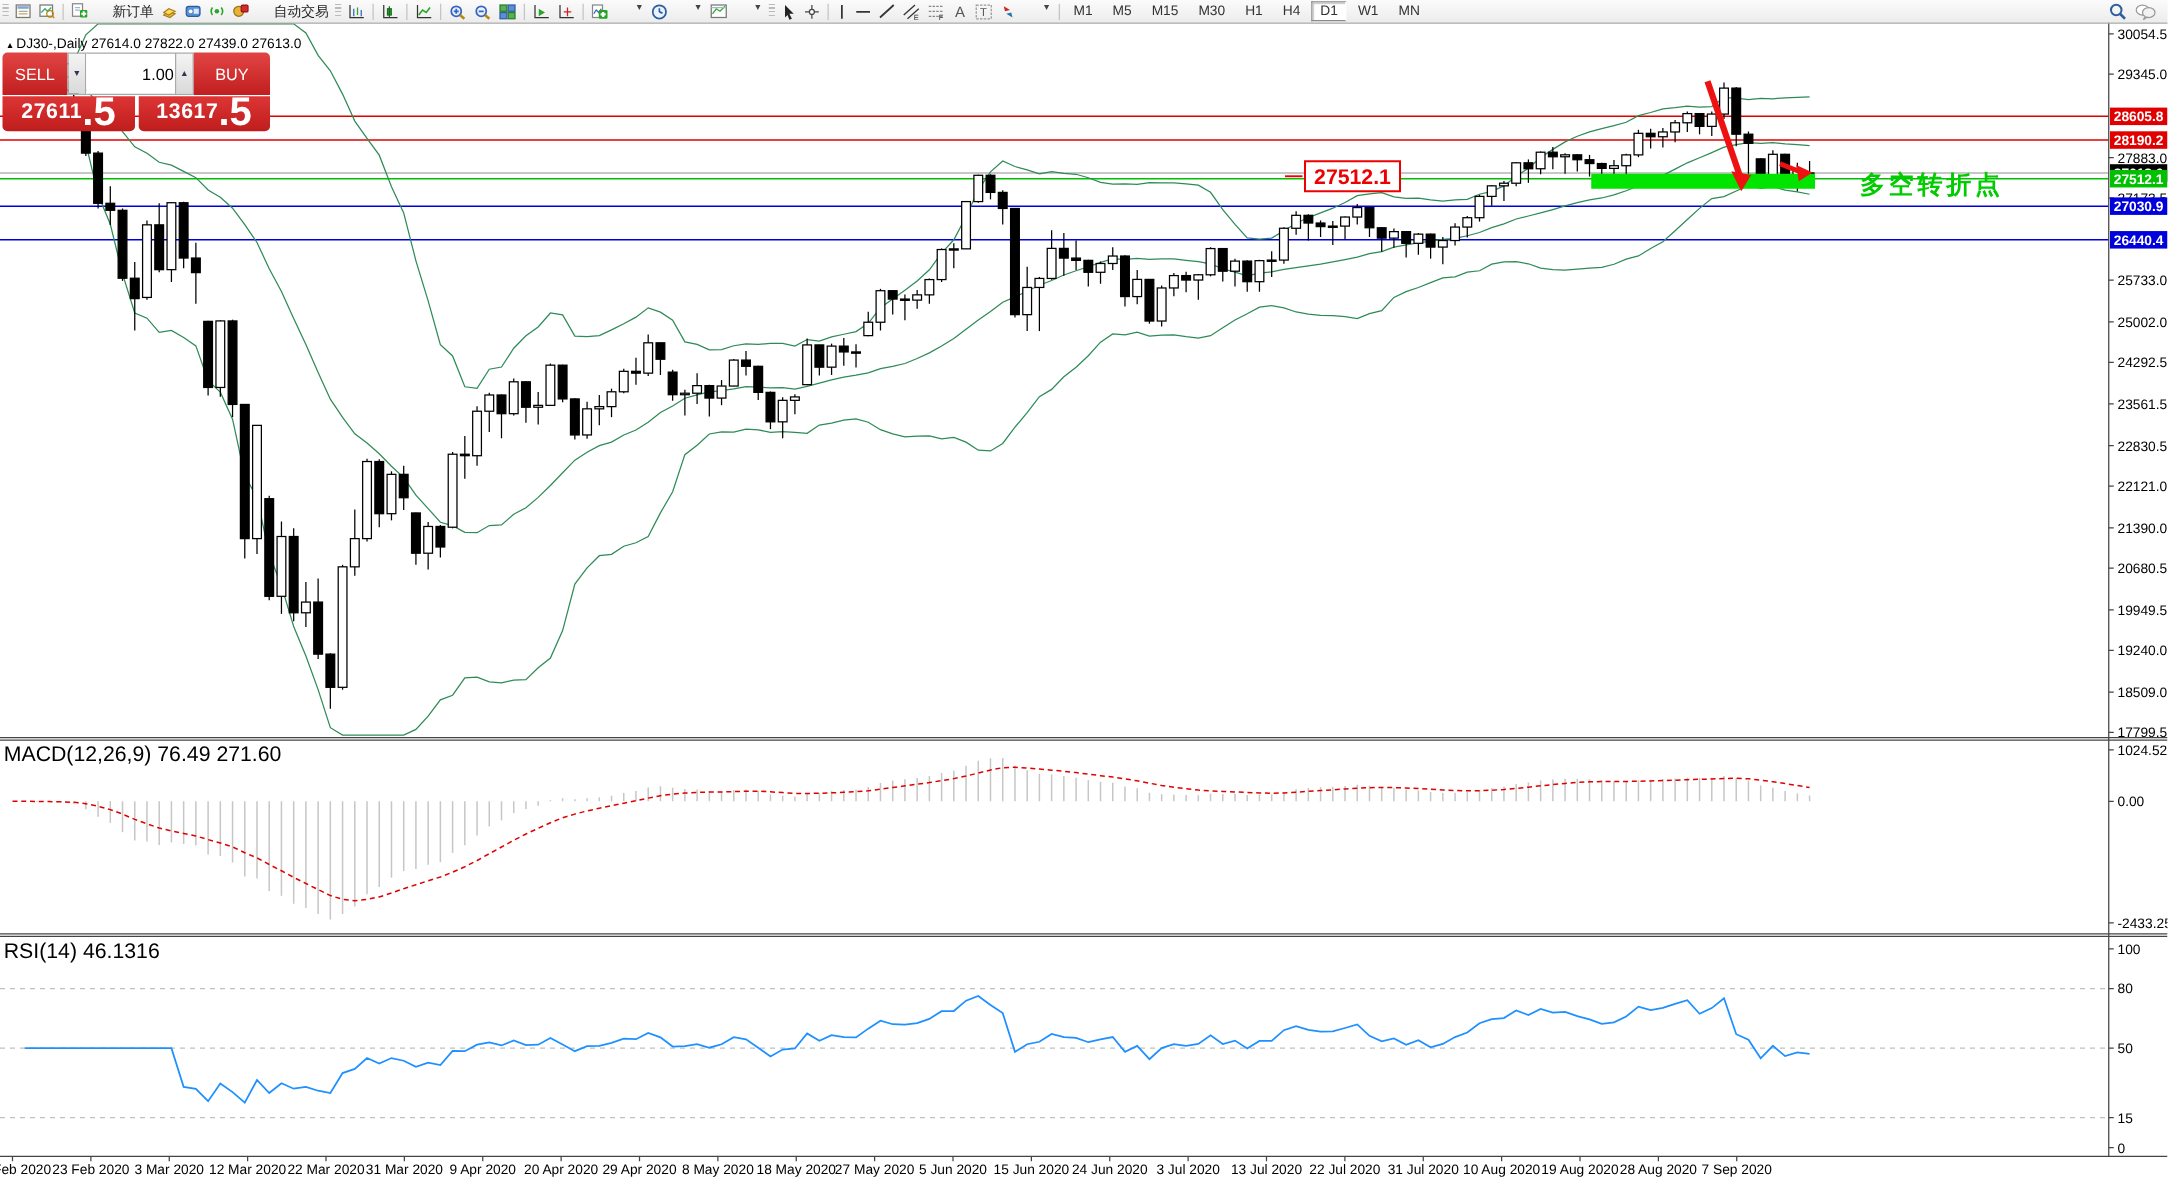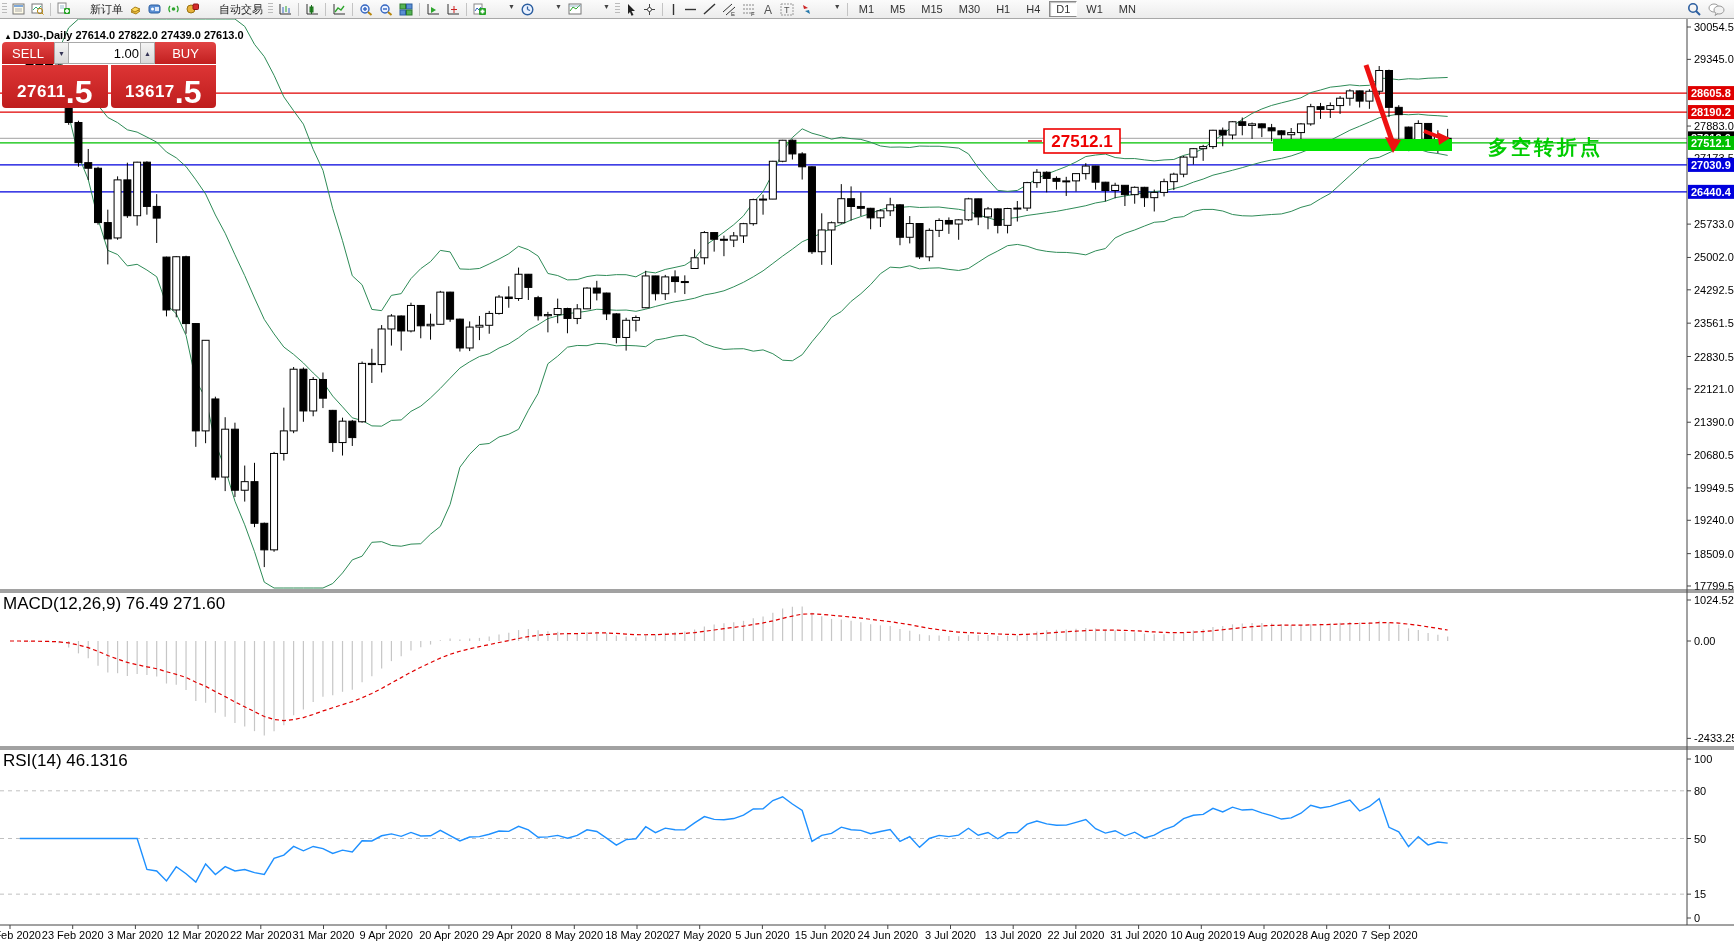--- a/index.html
+++ b/index.html
@@ -11,33 +11,33 @@
   .tb-handle{width:5px;height:12px;margin:0 2px;
     background:repeating-linear-gradient(#bbb 0 1px,transparent 1px 3px);flex:none;}
   .tb-sep{width:1px;height:13px;background:#c4c4c4;margin:0 3px;flex:none;}
   .tb-btn{display:flex;align-items:flex-start;gap:20px;padding:1px 3px;border-radius:2px;flex:none;cursor:default;}
   .tb-btn svg{display:block;}
   .tb-caret{font-size:7px;color:#444;margin-left:1px;flex:none;}
   .tf-btn{padding:1px 6px;margin:16px 1px;color:#333;border:1px solid transparent;flex:none;}
   .tf-btn.active{background:#fff;border:1px solid #8a8a8a;border-right-color:#fff;box-shadow:inset 1px 1px 1px #bbb;}
   #tb-right{margin-left:auto;display:flex;align-items:center;padding-right:6px;}
   
-  #chart-title{position:absolute;left:6px;top:29px;font-size:11px;color:#000;z-index:30;font-weight:bold;}
+  #chart-title{position:absolute;left:6px;top:29px;font-size:11px;color:#000;z-index:30;}
   #chart-title .mk{font-size:8px;margin-right:3px;}
   #oneclick{position:absolute;left:2px;top:42px;width:214px;z-index:35;font-family:"Liberation Sans",sans-serif;}
-  #oc-row1{display:flex;height:22px;}
+  #oc-row1{display:flex;height:34px;}
   .oc-btn{background:linear-gradient(#e24444,#c11f1f);color:#fff;font-size:13px;display:flex;
     align-items:center;justify-content:center;}
   #oc-sell{width:52px;border-radius:4px 0 0 0;}
   #oc-buy{flex:1;border-radius:0 4px 0 0;}
   .oc-spin{width:13px;background:linear-gradient(#f4f4f4,#d9d9d9);border:1px solid #a9a9a9;
     display:flex;align-items:center;justify-content:center;font-size:7px;color:#335;}
   #oc-vol{width:70px;border:1px solid #a9a9a9;border-left:none;border-right:none;
     font-size:13px;text-align:right;padding:0 1px 0 0;outline:none;font-family:"Liberation Sans",sans-serif;}
-  #oc-row2{display:flex;height:43px;margin-top:1px;gap:3px;}
+  #oc-row2{display:flex;height:28px;margin-top:1px;gap:3px;}
   .oc-price{flex:1;background:linear-gradient(#dd3535,#bf1d1d);color:#fff;display:flex;
     align-items:flex-end;justify-content:center;border-radius:0 0 4px 4px;}
   .oc-main{font-size:17px;font-weight:bold;padding-bottom:6px;letter-spacing:.5px;}
   .oc-big{font-size:32px;font-weight:bold;line-height:.95;padding-bottom:1px;}
   .pane-label{position:absolute;left:3px;font-size:17px;color:#000;z-index:30;}
   #svg-wrap{position:absolute;left:0;top:0;z-index:10;}
 </style>
 </head>
 <body>
 

